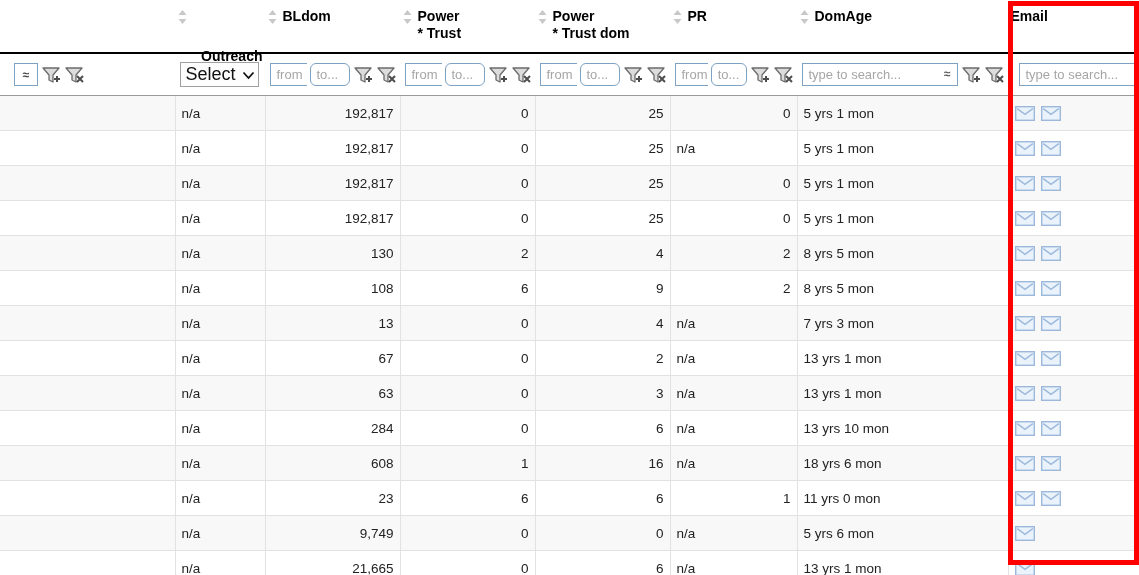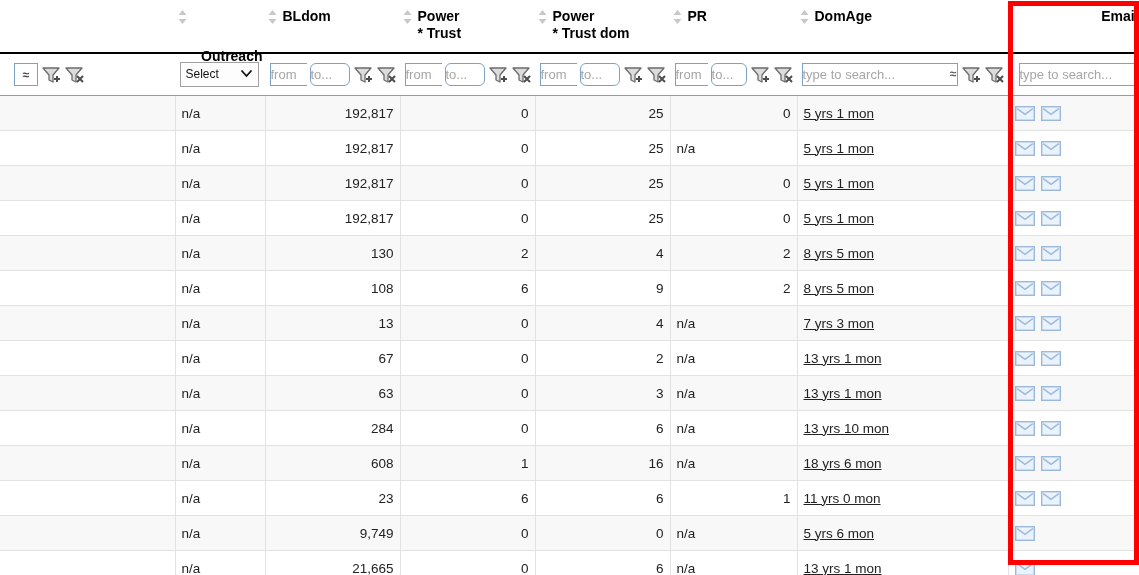--- a/index.html
+++ b/index.html
@@ -89,21 +89,21 @@
 
   .txtbox {
     box-sizing: border-box;
     height: 23px;
     border: 1px solid #7da2c4;
     background: #ffffff;
     color: #a6a6a6;
     font-family: "Liberation Sans", sans-serif;
     font-size: 13px;
     line-height: 21px;
-    padding: 0 0;
+    padding: 0 6px;
     white-space: nowrap;
     overflow: hidden;
   }
   .txt-from { width: 37px; border-right: none; }
   .txt-to   { width: 40px; border-radius: 6px; }
   .txt-search {
     flex: 1 1 auto;
     min-width: 0;
     display: flex;
     align-items: flex-end;
@@ -111,21 +111,21 @@
   }
   .txt-search .tilde { color: #5a5a5a; font-weight: bold; font-size: 12px; padding-left:4px;}
 
   .selectbox {
     box-sizing: border-box;
     height: 25px;
     min-width: 79px;
     border: 1px solid #a0a0a0;
     background: #fdfdfd;
     color: #111111;
-    font-size: 12px;
+    font-size: 18px;
     line-height: 23px;
     padding: 0 5px;
     display: flex;
     align-items: center;
     justify-content: space-between;
     gap: 6px;
   }
 
   .approx-btn {
     box-sizing: border-box;
@@ -152,21 +152,21 @@
     font-size: 13.5px;
     color: #222222;
     vertical-align: middle;
     overflow: hidden;
     white-space: nowrap;
   }
   tbody tr.odd  td { background: #f8f8f8; }
   tbody tr.even td { background: #ffffff; }
 
   td.num  { text-align: right; }
-  td.left { text-align: left; text-decoration: underline; }
+  td.left { text-align: left; }
   td.na   { color: #b2b2b2; text-align: left; }
   td.email-cell { padding-left: 12px; border-right: none; }
 
   .env-wrap { display: flex; align-items: center; gap: 6px; }
 
   
   #red-box {
     position: absolute;
     left: 1008px;
     top: 1px;
@@ -271,21 +271,21 @@
               <svg width="11" height="16" viewBox="0 0 11 16">
                   <path d="M5.5 1 L9.5 6 L1.5 6 Z" fill="#c8c8c8"></path>
                   <path d="M5.5 15 L1.5 10 L9.5 10 Z" fill="#c8c8c8"></path>
                 </svg>
             </span>
             <span class="head-label">DomAge</span>
           </div>
         </th>
 
         <th>
-          <div class="th-inner" style="padding-left:12px;justify-content:flex-end;">
+          <div class="th-inner" style="padding-left:2px;">
             <span class="head-label">Email</span>
           </div>
         </th>
       </tr>
 
       <tr class="filter-row">
 
         <td>
           <div class="filter-inner" style="padding-left:10px;">
             <span class="approx-btn">≈</span>

